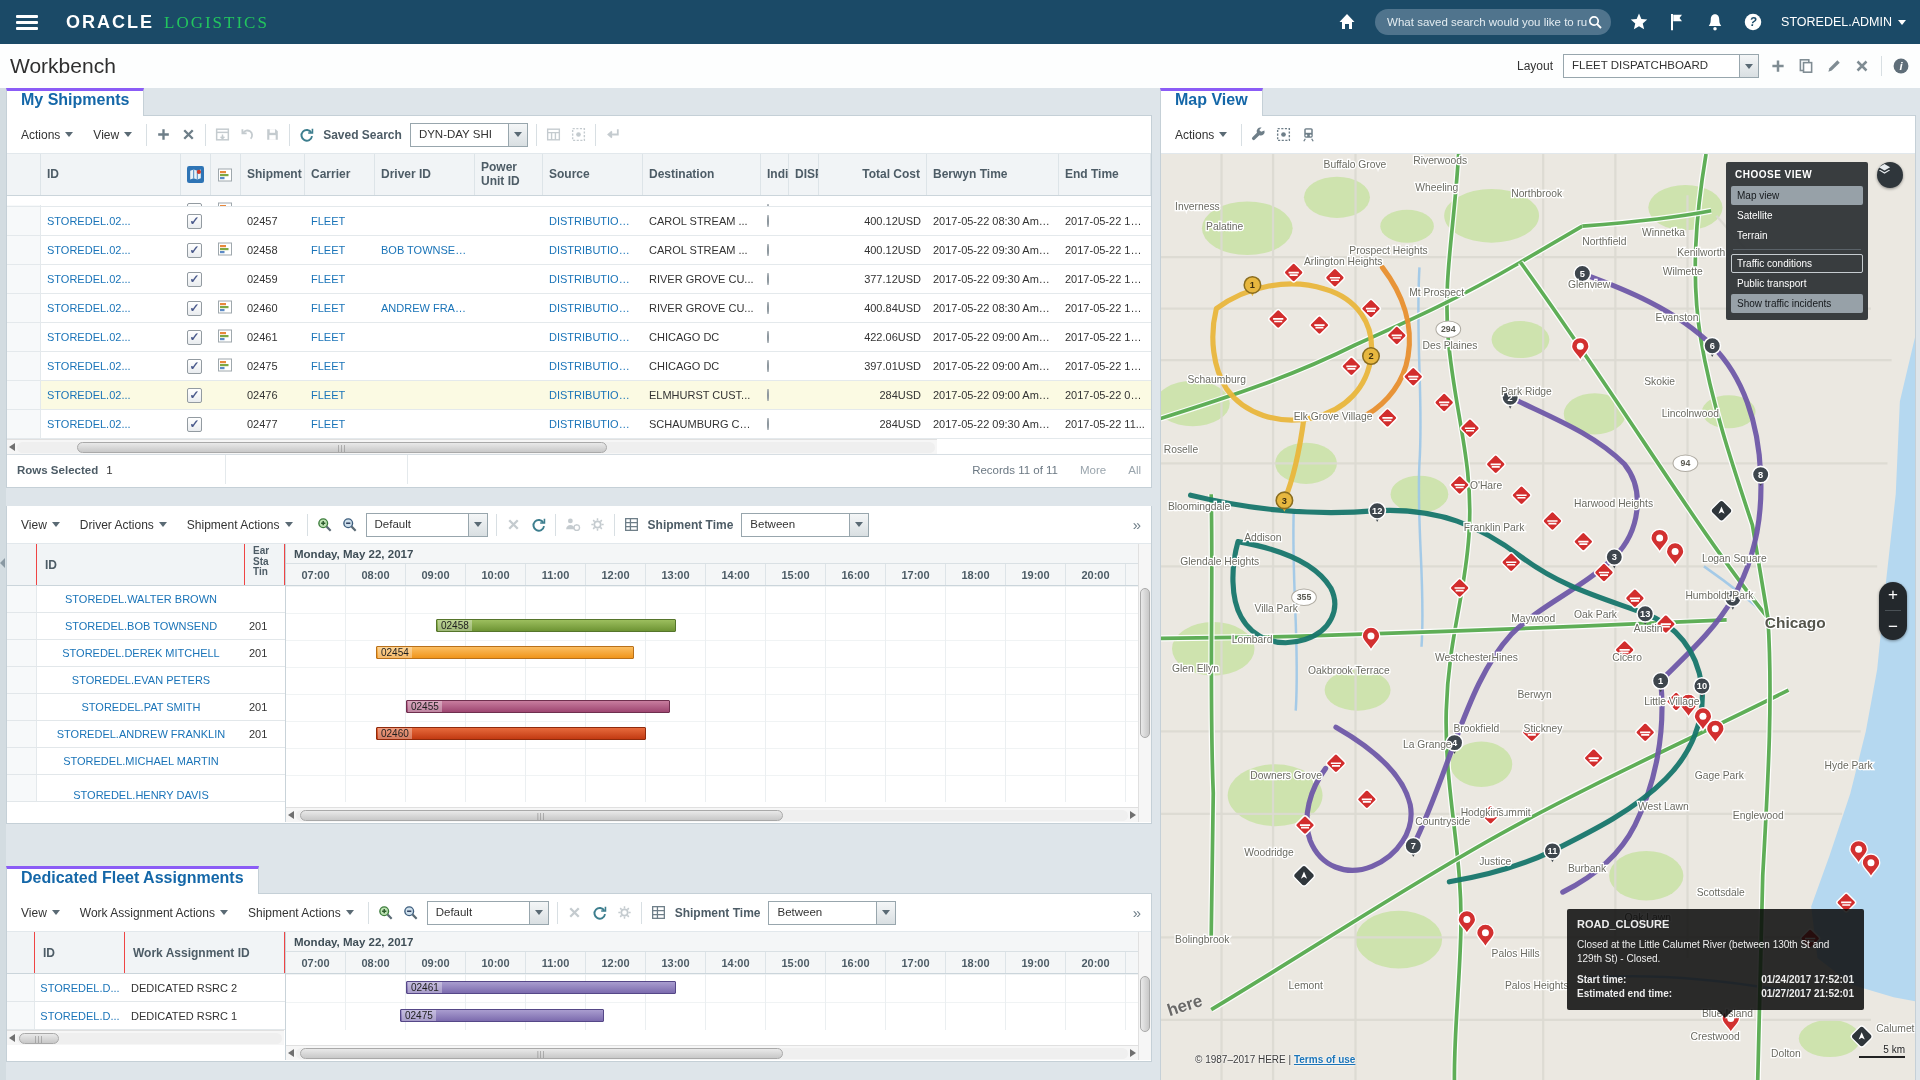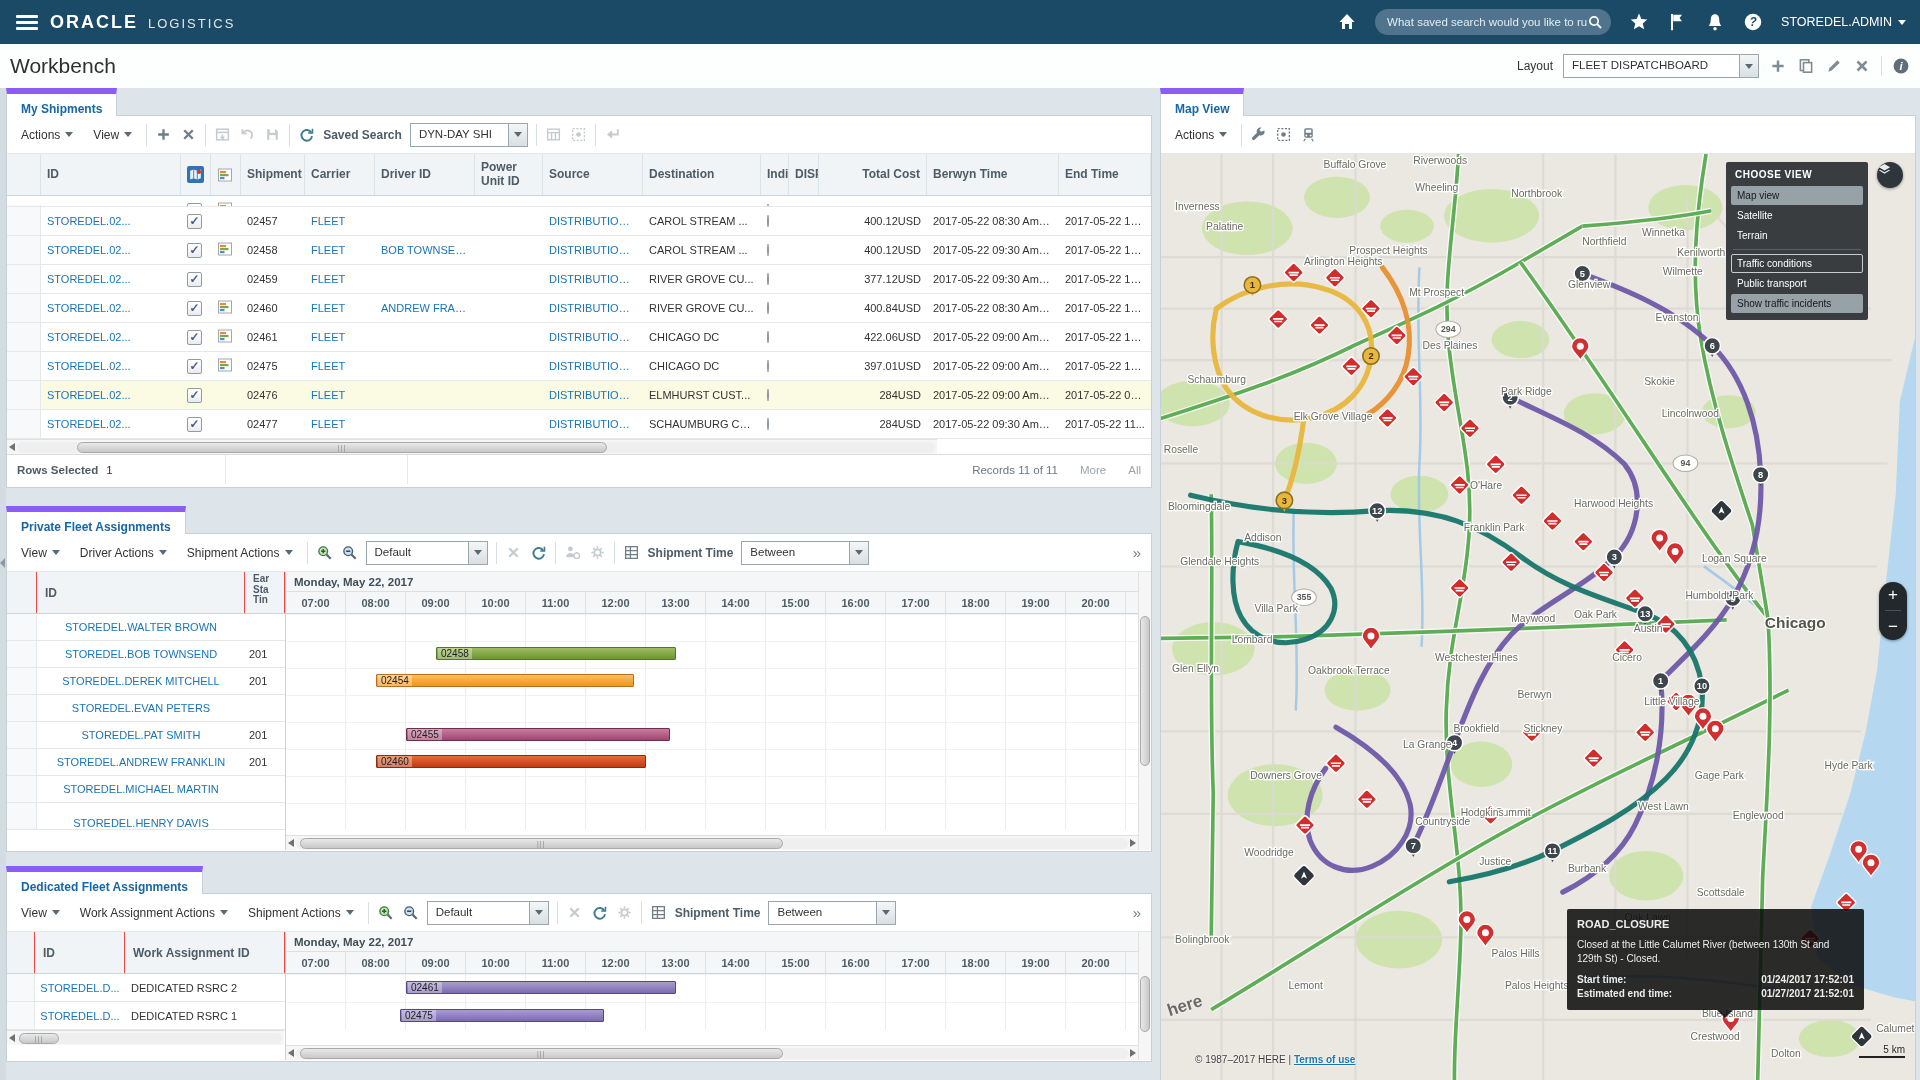--- a/index.html
+++ b/index.html
@@ -3,23 +3,23 @@
 <meta charset="utf-8">
 <style>
   * { margin:0; padding:0; box-sizing:border-box; }
   html,body { width:1920px; height:1080px; overflow:hidden; }
   body { font-family:"Liberation Sans", sans-serif; background:#DEE5EA; color:#333; font-size:12px; }
 
   
   .navbar { position:absolute; left:0; top:0; width:1920px; height:44px; background:#1B4A67; display:flex; align-items:center; }
   .hamburger { width:22px; height:15px; margin-left:16px; display:flex; flex-direction:column; justify-content:space-between; cursor:pointer; }
   .hamburger span { height:3px; background:#fff; border-radius:1px; }
-  .brand { margin-left:12px; display:flex; align-items:baseline; gap:10px; }
+  .brand { margin-left:28px; display:flex; align-items:baseline; gap:10px; }
   .brand .b1 { color:#fff; font-weight:bold; font-size:18px; letter-spacing:2px; }
-  .brand .b2 { color:#e5e5e5; font-size:13px; letter-spacing:2px; }
+  .brand .b2 { color:#22c55e; font-size:17px; letter-spacing:2px;font-family:Liberation Serif, serif; }
   .nav-right { position:absolute; right:14px; top:0; height:44px; display:flex; align-items:center; gap:18px; }
   .nav-ic { width:20px; height:20px; color:#fff; display:inline-flex; }
   .searchpill { width:236px; height:26px; background:#50748D; border-radius:13px; display:flex; align-items:center; padding:0 8px 0 12px; }
   .searchpill .ph { flex:1; color:#E3ECF1; font-size:11.5px; white-space:nowrap; overflow:hidden; }
   .user { color:#fff; font-size:12.5px; display:flex; align-items:center; gap:6px; }
   .caret { width:0; height:0; border-left:4px solid transparent; border-right:4px solid transparent; border-top:5px solid currentColor; display:inline-block; }
 
   
   .pagehead { position:absolute; left:0; top:44px; width:1920px; height:44px; background:#FDFEFE; display:flex; align-items:center; }
   .pagetitle { font-size:21px; color:#2F2F2F; margin-left:10px; }
@@ -28,21 +28,21 @@
   .selectbox { display:flex; align-items:stretch; height:24px; border:1px solid #98A6AD; background:#fff; }
   .selectbox .val { padding:4px 8px 0 8px; font-size:11.5px; white-space:nowrap; overflow:hidden; }
   .selectbox .btn { width:19px; background:linear-gradient(#F4F6F7,#D9DFE2); border-left:1px solid #98A6AD; display:flex; align-items:center; justify-content:center; }
   .selectbox .btn .caret { color:#5A6A74; }
   .ph-ic { width:18px; height:18px; color:#7F8C93; display:inline-flex; cursor:pointer; }
   .ph-sep { width:1px; height:20px; background:#D8DFE3; }
 
   
   .region { position:absolute; }
   .tabrow { height:28px; border-bottom:1px solid #C5D0D7; display:flex; align-items:flex-end; }
-  .tab { height:28px; background:#fff; border:1px solid #C5D0D7; border-bottom:none; border-top:6px solid #8b5cf6; padding:0 14px; display:flex; align-items:flex-end; font-weight:bold; font-size:12px; color:#1467A8; position:relative; top:1px; }
+  .tab { height:28px; background:#fff; border:1px solid #C5D0D7; border-bottom:none; border-top:3px solid #8b5cf6; padding:0 14px; display:flex; align-items:flex-start; font-weight:bold; font-size:16px; color:#1467A8; position:relative; top:1px; }
   .panelbody { background:#fff; border:1px solid #C5D0D7; border-top:none; position:relative; overflow:hidden; }
 
   
   .toolbar { height:38px; display:flex; align-items:center; padding:0 8px; gap:8px; border-bottom:1px solid #E2E8EC; background:#FFFFFF; font-size:12px; color:#333; }
   .tbtn { display:flex; align-items:center; gap:5px; padding:4px 6px; cursor:pointer; white-space:nowrap; }
   .tbtn .caret { color:#5A6A74; }
   .t-sep { width:1px; height:22px; background:#D8DFE3; }
   .t-ic { width:17px; height:17px; display:inline-flex; color:#6E7E88; cursor:pointer; }
   .t-ic.dis { opacity:.4; cursor:default; }
   .t-ic.teal { color:#3D7E8E; }
@@ -627,25 +627,20 @@
       <div class="foot-right">
         <span>Records 11 of 11</span>
         <span class="dim">More</span>
         <span class="dim">All</span>
       </div>
     </div>
   </div>
 </section>
 
 <section class="region" style="left:6px; top:506px; width:1146px;">
-  <div class="tabrow">
-      <div class="tab">
-        <span>Private Fleet Assignments</span>
-      </div>
-    </div>
   <div class="panelbody" style="height:318px;">
     <div class="toolbar">
       <span class="tbtn">
           <span>View</span>
           <span class="caret"></span>
         </span>
       <span class="tbtn">
           <span>Driver Actions</span>
           <span class="caret"></span>
         </span>

